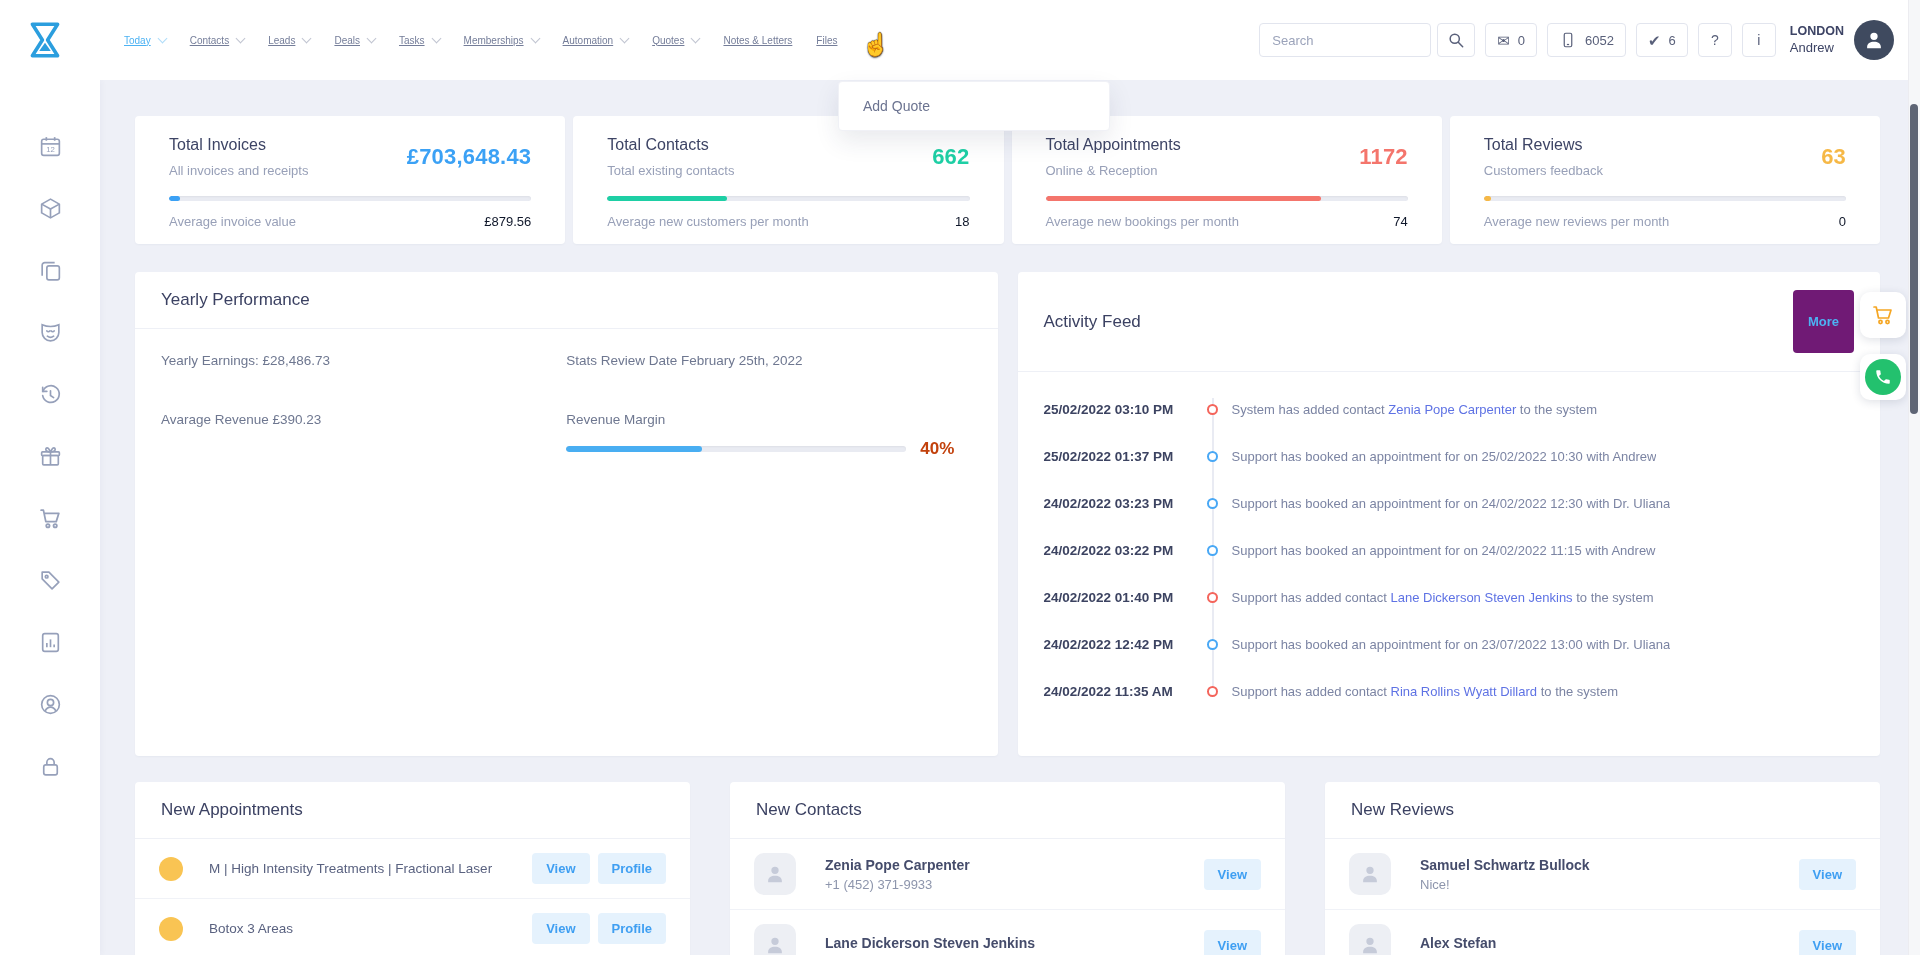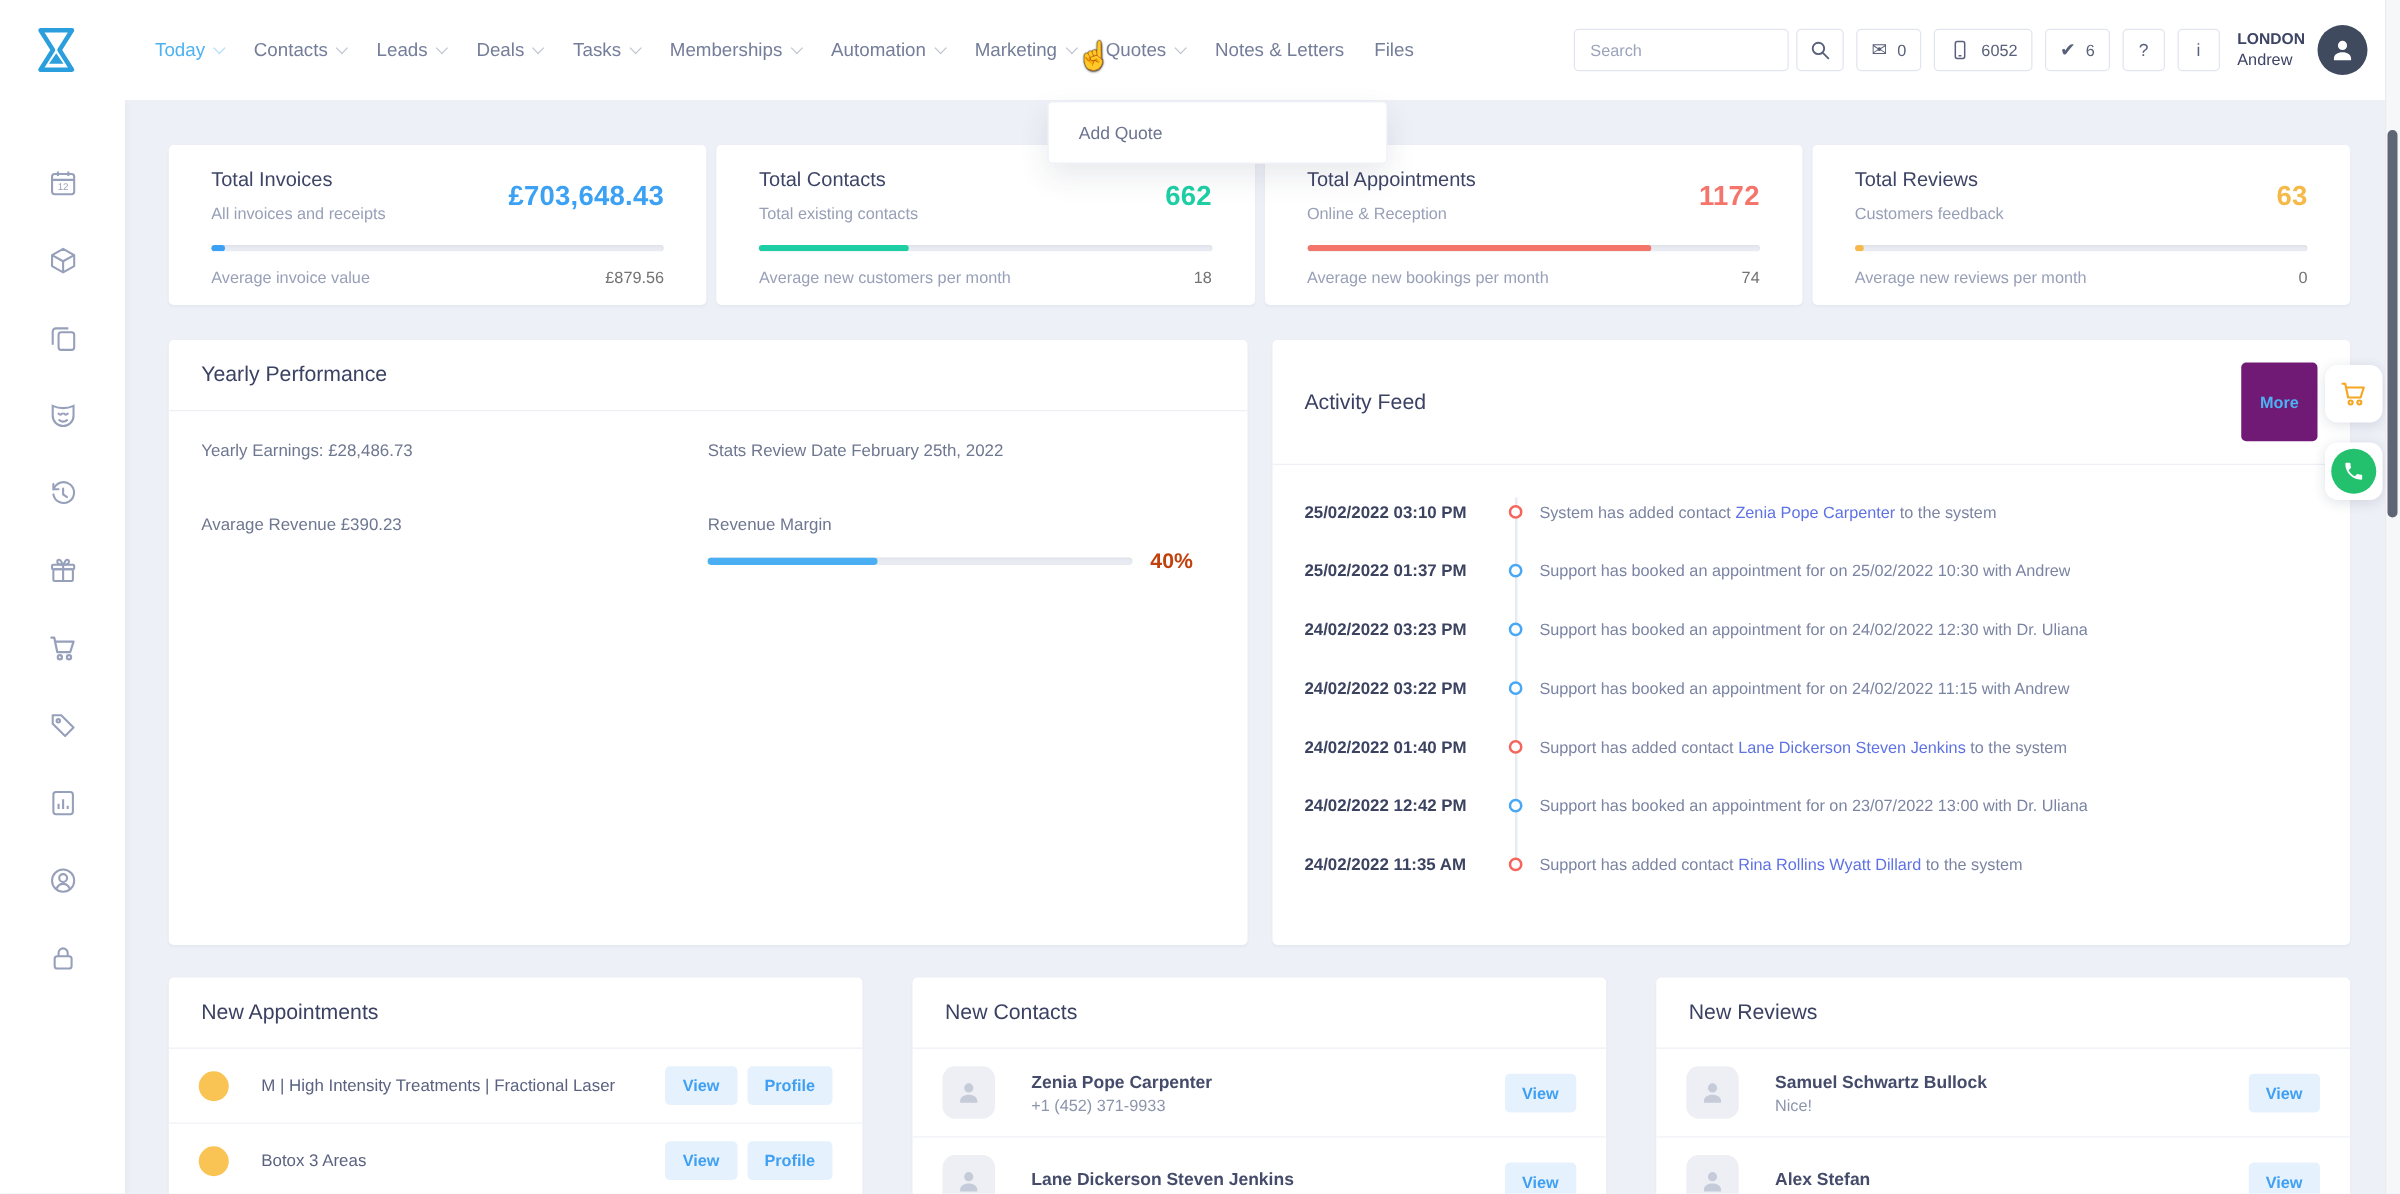--- a/index.html
+++ b/index.html
@@ -15,21 +15,21 @@
   
   .navbar {
     position:absolute; top:0; left:0; right:0; height:80px;
     background:#fff; display:flex; align-items:center;
     padding:0 26px 0 24px; z-index:40;
   }
   .logo { width:42px; height:46px; margin-right:46px; flex-shrink:0; }
   .nav-menu { display:flex; align-items:center; height:80px; }
   .nav-item {
     display:flex; align-items:center; height:80px; padding:0 12px;
-    font-size:15px; color:#747d99; cursor:pointer; white-space:nowrap;
+    font-size:10px; color:#747d99; cursor:pointer; white-space:nowrap;text-decoration:underline;
   }
   .nav-item.active { color:#4cb2f3; }
   .chev {
     width:7px; height:7px; display:inline-block; margin-left:8px; margin-top:-4px;
     border-right:1.6px solid currentColor; border-bottom:1.6px solid currentColor;
     transform:rotate(45deg); opacity:.45;
   }
   .nav-right { margin-left:auto; display:flex; align-items:center; gap:10px; }
   .search-box { display:flex; align-items:center; gap:6px; }
   .search-box input {
@@ -101,21 +101,21 @@
   .stat-top { display:flex; justify-content:space-between; align-items:center; }
   .stat-title { font-size:16px; color:#3d4465; font-weight:500; margin-bottom:9px; }
   .stat-sub { font-size:13px; color:#98a0b8; }
   .stat-value { font-size:22px; font-weight:700; letter-spacing:.2px; }
   .progress {
     height:5px; background:#e9ebf2; border-radius:3px; overflow:hidden;
     margin:18px 0 13px; box-shadow:inset 0 1px 2px rgba(0,0,0,.05);
   }
   .progress .fill { height:100%; border-radius:3px; }
   .stat-footer { display:flex; justify-content:space-between; font-size:13px; color:#98a0b8; }
-  .stat-footer .fv { color:#737373; }
+  .stat-footer .fv { color:#0f172a; }
 
   
   .mid-row { display:flex; gap:20px; margin-bottom:26px; height:484px; }
   .mid-row .card { flex:1; overflow:hidden; }
   .perf-body { display:flex; padding:24px 26px; }
   .perf-col { flex:1; }
   .perf-line { font-size:13.5px; color:#6e7790; }
   .perf-gap { margin-top:44px; }
   .margin-row { display:flex; align-items:center; gap:14px; margin-top:12px; }
   .progress.big { flex:0 0 340px; height:6px; margin:0; }
@@ -273,24 +273,20 @@
     <div class="nav-item">
         <span>Tasks</span>
         <span class="chev"></span>
       </div>
     <div class="nav-item">
         <span>Memberships</span>
         <span class="chev"></span>
       </div>
     <div class="nav-item">
         <span>Automation</span>
-        <span class="chev"></span>
-      </div>
-    <div class="nav-item">
-        <span>Marketing</span>
         <span class="chev"></span>
       </div>
     <div class="nav-item">
         <span>Quotes</span>
         <span class="chev"></span>
       </div>
     <div class="nav-item">
         <span>Notes &amp; Letters</span>
       </div>
     <div class="nav-item">

